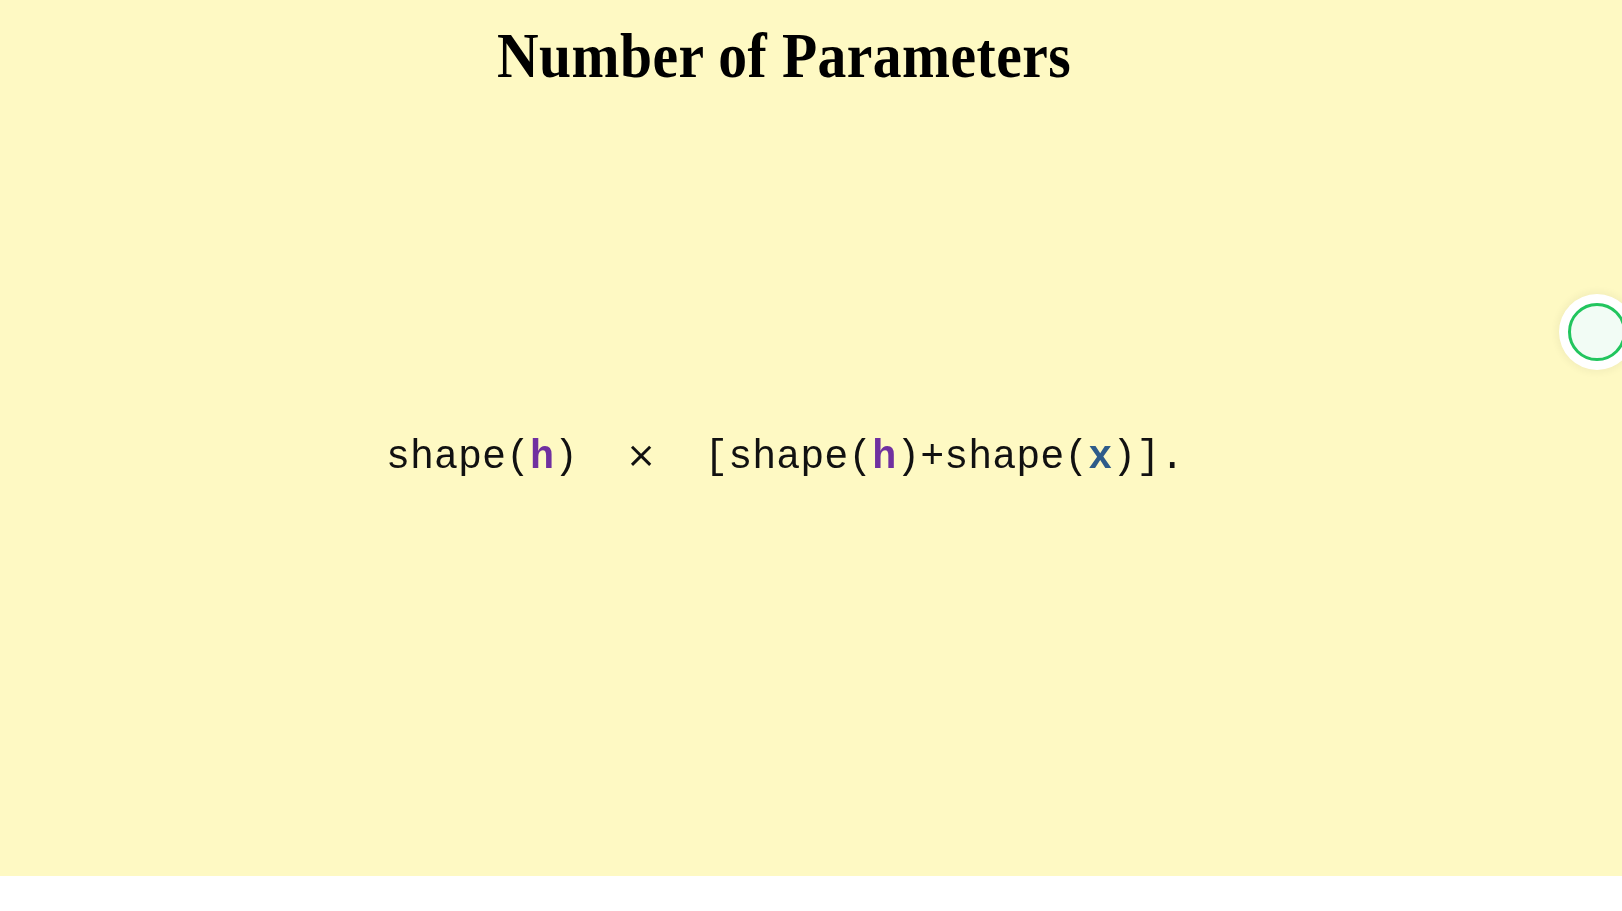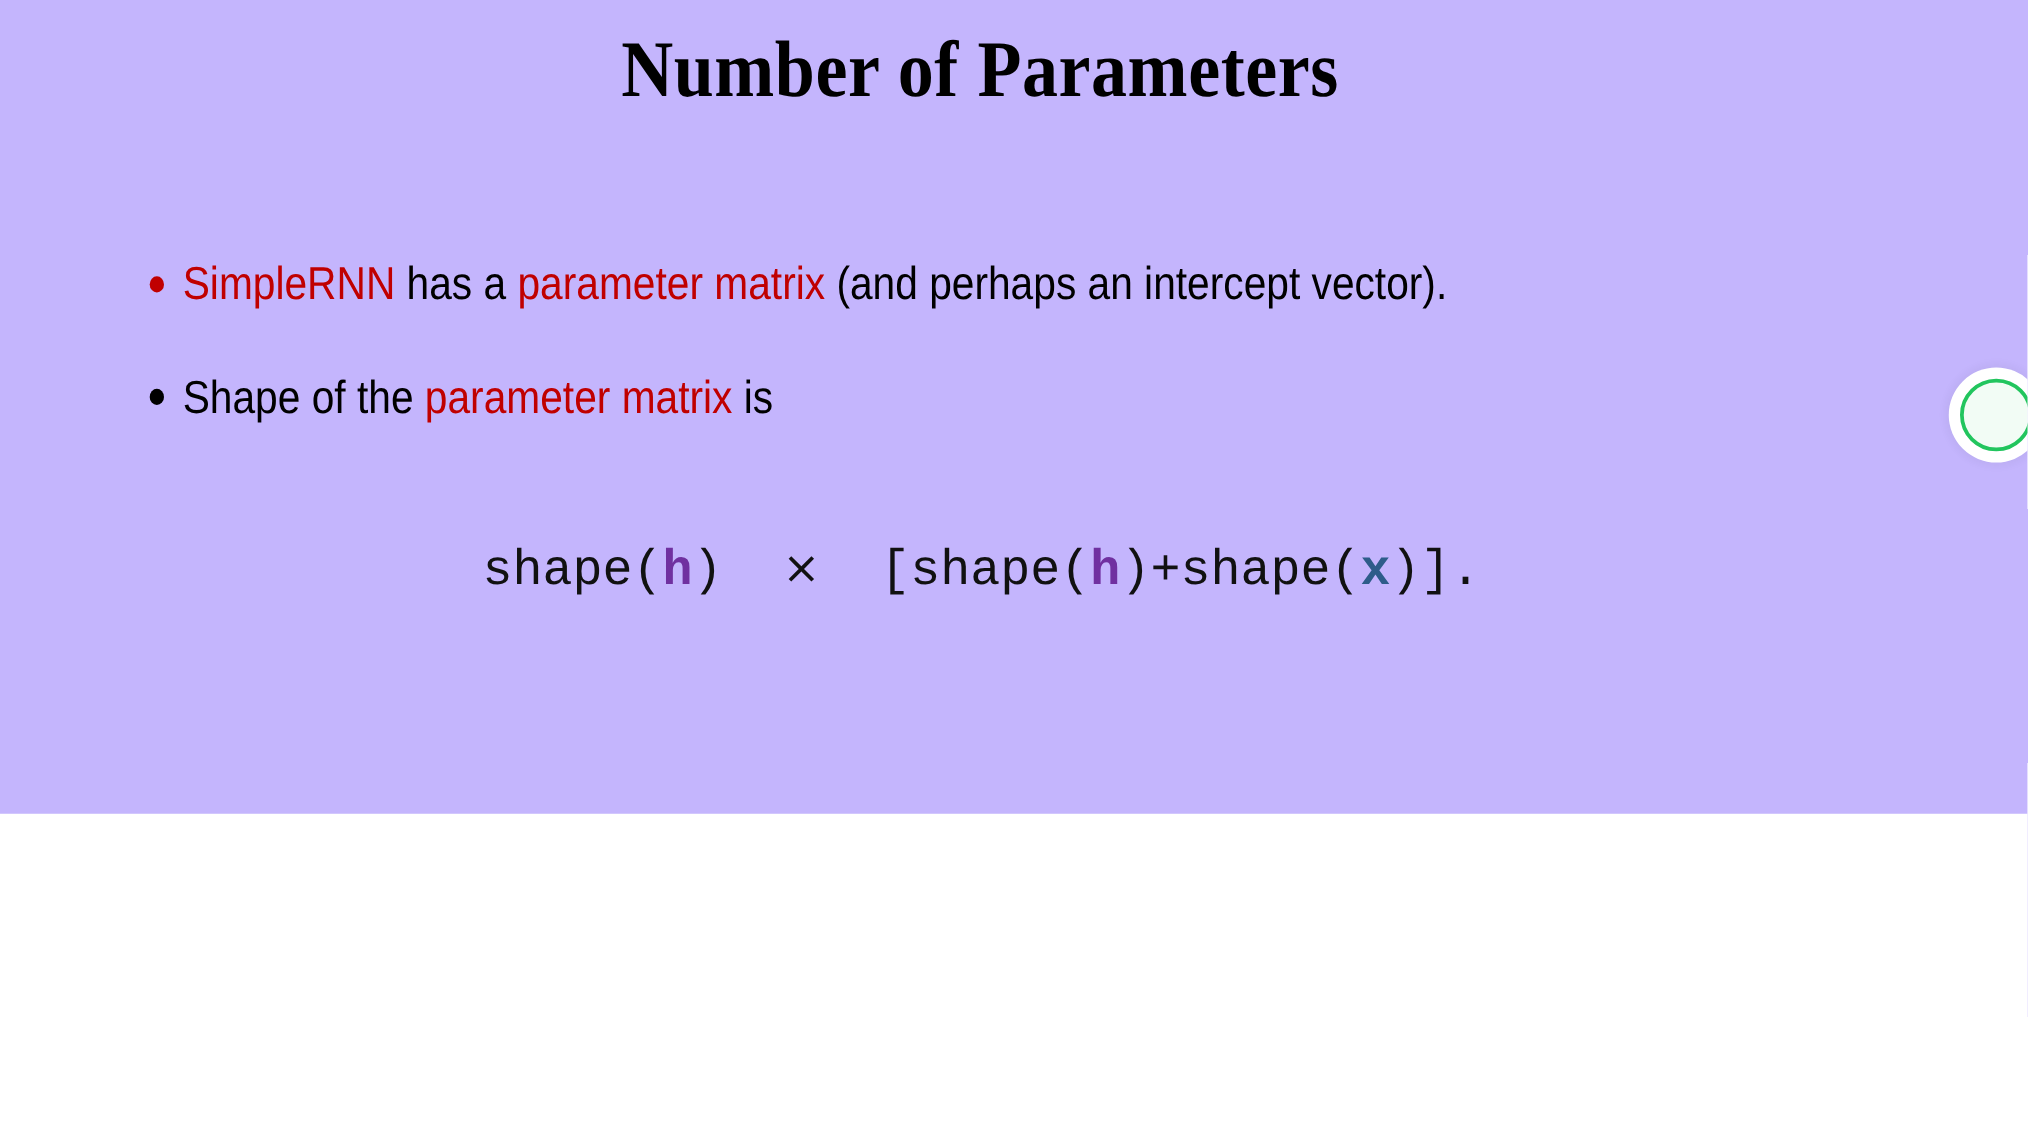--- a/index.html
+++ b/index.html
@@ -12,22 +12,22 @@
     width: 1622px;
     height: 911px;
     overflow: hidden;
     font-family: "Liberation Sans", sans-serif;
     -webkit-font-smoothing: antialiased;
   }
 
   #slide {
     position: relative;
     width: 1622px;
-    height: 651px;
-    background: #c4b5fd;
+    height: 876px;
+    background: #fef9c3;
   }
 
   
   #slide-title {
     position: absolute;
     left: 0;
     top: 22px;
     width: 1568px;
     text-align: center;
     font-family: "Liberation Serif", "DejaVu Serif", serif;
@@ -140,33 +140,20 @@
     box-sizing: border-box;
   }
 </style>
 </head>
 <body>
 
 <div id="slide">
 
   <div id="slide-title">Number of Parameters</div>
 
-  <div id="body">
-
-    <div class="bullet-row">
-      <span class="bullet-dot red"></span>
-      <span class="t-red">SimpleRNN</span><span class="t-black"> has a </span><span class="t-red">parameter matrix</span><span class="t-black"> (and perhaps an intercept vector).</span>
-    </div>
-
-    <div class="bullet-row">
-      <span class="bullet-dot"></span>
-      <span class="t-black">Shape of the </span><span class="t-red">parameter matrix</span><span class="t-black"> is</span>
-    </div>
-
-  </div>
 
   <div id="formula"><span>shape(</span><span class="f-h">h</span><span>)</span><span>  </span><span class="f-times">×</span><span>  </span><span>[shape(</span><span class="f-h">h</span><span>)+shape(</span><span class="f-x">x</span><span>)].</span></div>
 
   <div id="status-indicator">
     <div class="halo"></div>
     <div class="ring"></div>
   </div>
 
 </div>
 

